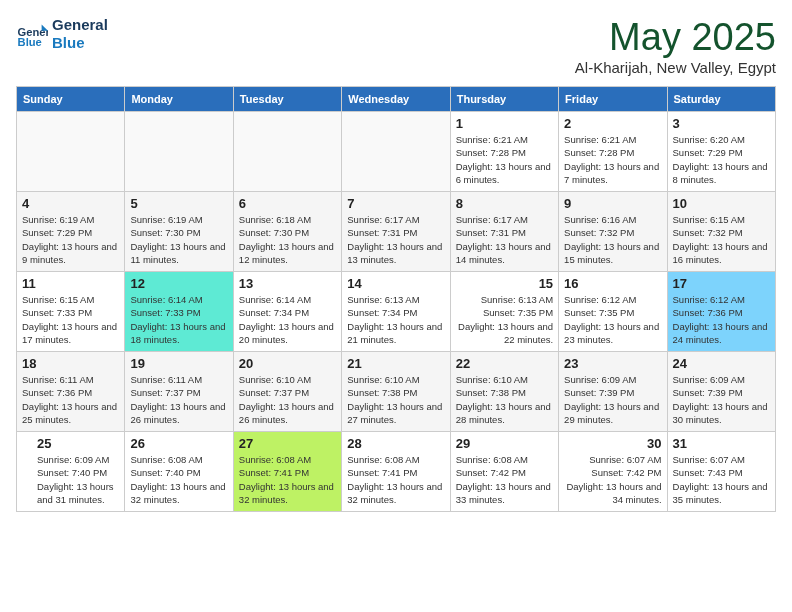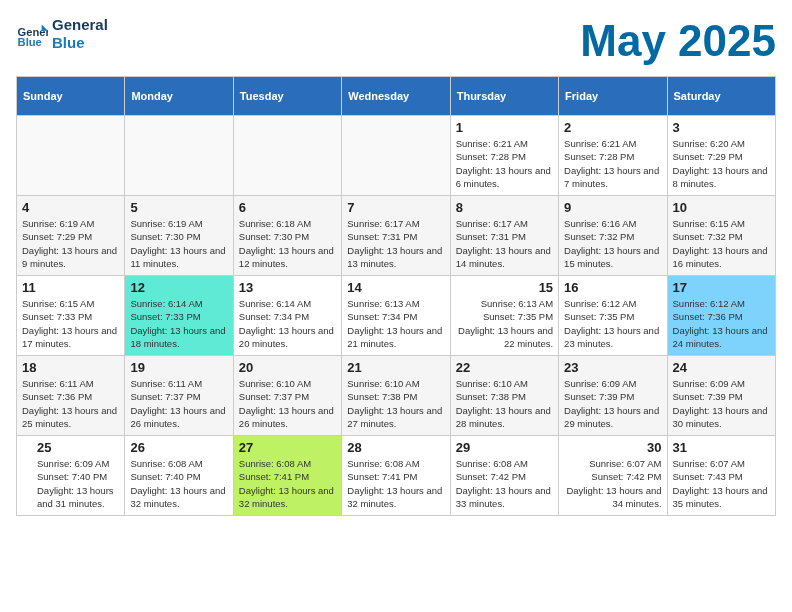--- a/index.html
+++ b/index.html
@@ -22,38 +22,38 @@
       gap: 4px;
     }
     .logo-icon {
       width: 32px;
       height: 32px;
     }
     .title-area {
       text-align: right;
     }
     .month-title {
-      font-size: 44px;
-      font-weight: bold;
-      color: #0369a1;
+      font-size: 38px;
+      font-weight: normal;
+      color: #14532d;
     }
     .location-title {
       font-size: 15px;
       color: #333;
     }
     .calendar-table {
       width: 100%;
       border-collapse: collapse;
       font-size: 10px;
     }
     .calendar-table th {
       background-color: #2a6ebb;
       color: #fff;
       text-align: left;
-      padding: 13px 6px;
+      padding: 6px 6px;
       font-size: 11px;
       font-weight: bold;
       border: 1px solid #ccc;
     }
     .calendar-table td {
       border: 1px solid #ccc;
       vertical-align: top;
       padding: 4px 5px;
       width: calc(100% / 7);
       height: 80px;
@@ -87,20 +87,21 @@
       <text x="2" y="35" font-size="14" font-weight="bold" fill="#1a7abf">Blue</text>
       <polygon points="32,8 40,16 32,16" fill="#1a7abf"></polygon>
     </svg>
     <div>
       <div style="font-size:15px;font-weight:bold;color:#1a3a5c;line-height:1.2;">General</div>
       <div style="font-size:15px;font-weight:bold;color:#1a7abf;line-height:1.2;">Blue</div>
     </div>
   </div>
   <div class="title-area">
     <div class="month-title">May 2025</div>
+    <div class="location-title">Al-Kharijah, New Valley, Egypt</div>
   </div>
 </div>
 
 <table class="calendar-table">
   <thead>
     <tr id="weekday-header">
         <th>Sunday</th>
         <th>Monday</th>
         <th>Tuesday</th>
         <th>Wednesday</th>

